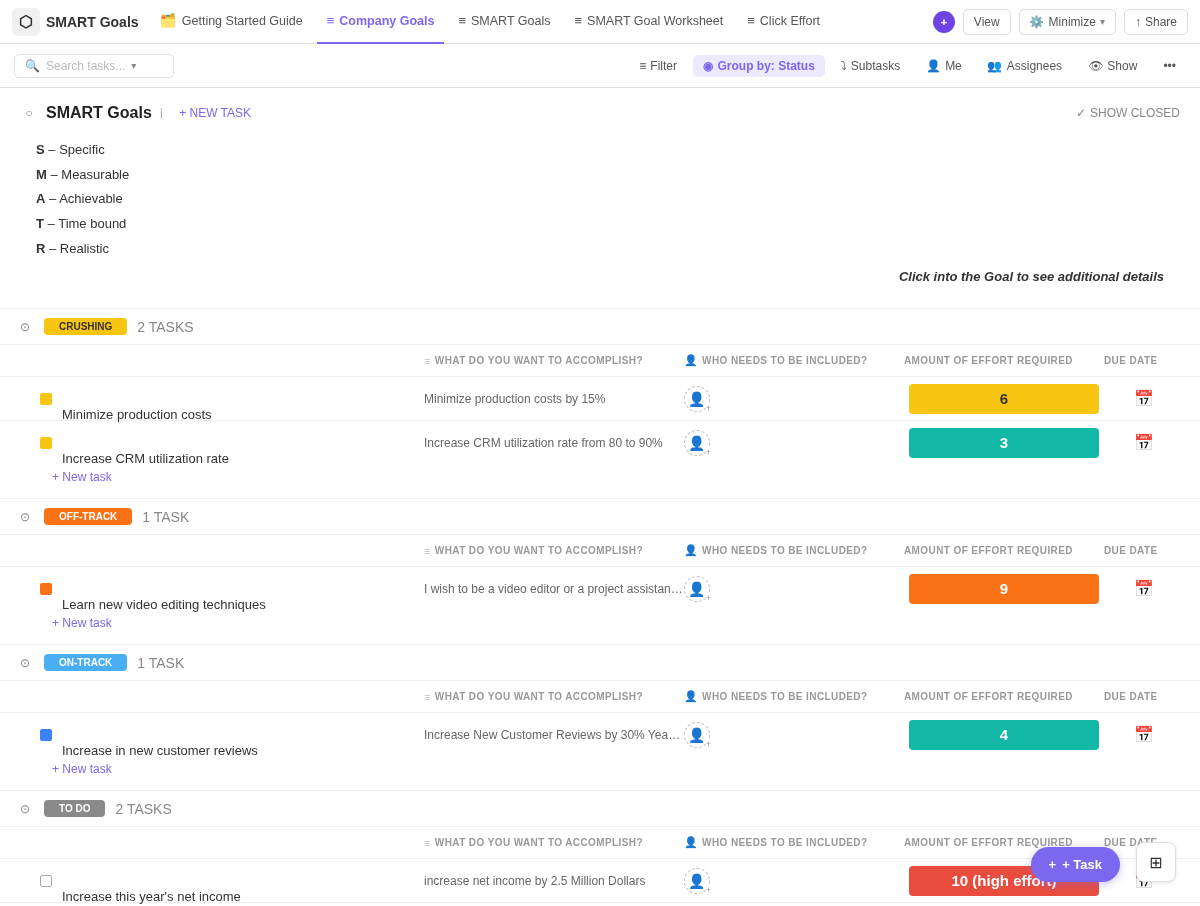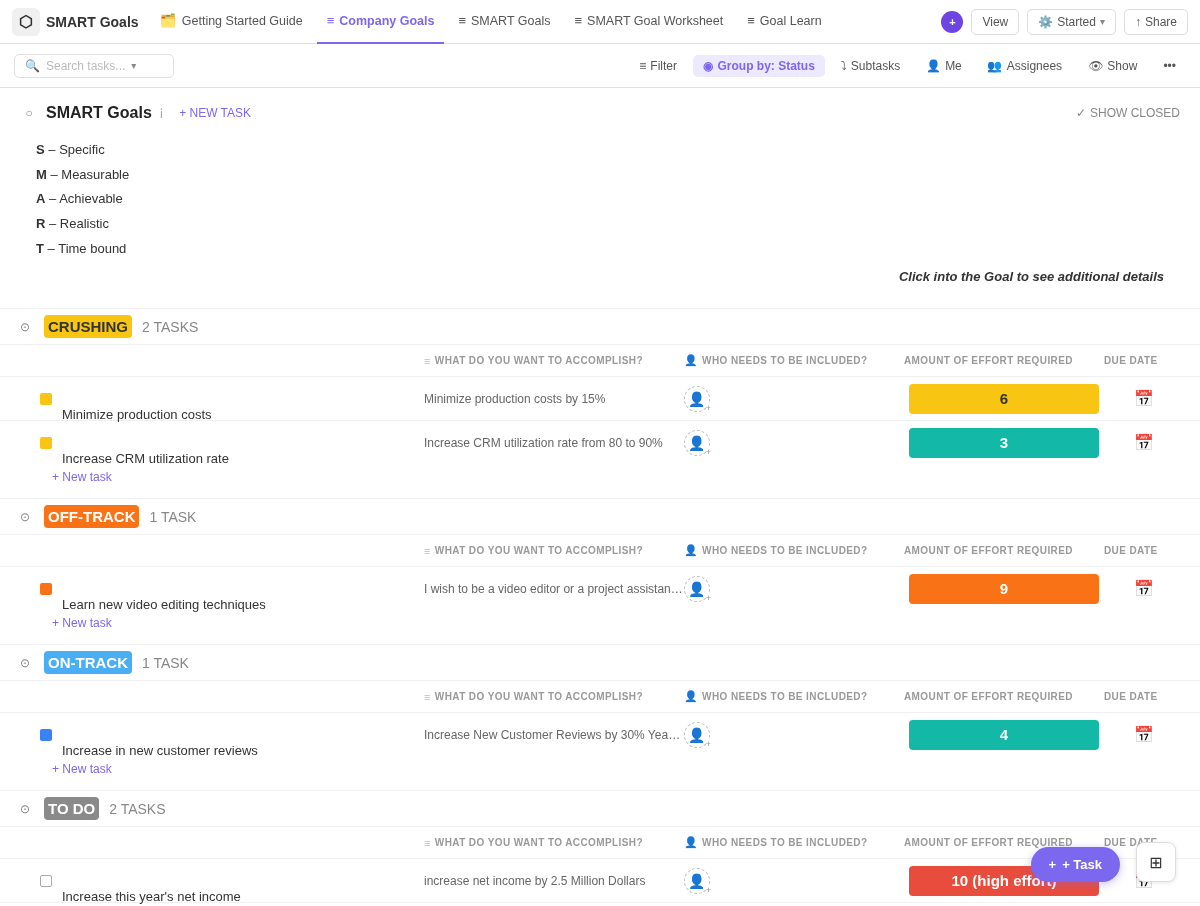--- a/index.html
+++ b/index.html
@@ -43,21 +43,21 @@
 
     
     .smart-desc { padding: 8px 36px 4px; line-height: 1.9; font-size: 13px; color: #333; }
     .smart-desc .letter { font-weight: 700; }
     .smart-click-hint { padding: 4px 36px 24px; font-size: 13px; font-style: italic; font-weight: 700; color: #333; text-align: right; }
 
     
     .status-group { margin-bottom: 8px; }
     .status-group-header { display: flex; align-items: center; height: 36px; padding: 0 16px; gap: 10px; border-top: 1px solid #f0f0f0; }
     .collapse-btn { width: 18px; height: 18px; background: none; border: none; cursor: pointer; display: flex; align-items: center; justify-content: center; color: #888; font-size: 12px; }
-    .status-badge { padding: 3px 4px; border-radius: 4px; font-size: 15px; font-weight: 700; color: #fff; }
+    .status-badge { padding: 3px 15px; border-radius: 4px; font-size: 10px; font-weight: 700; color: #fff; }
     .status-badge.crushing { background: #f9c513; color: #333; }
     .status-badge.off-track { background: #f97316; }
     .status-badge.on-track { background: #4aaef5; }
     .status-badge.todo { background: #8a8a8a; }
     .task-count { font-size: 14px; color: #888; font-weight: 500; }
 
     
     .col-headers { display: flex; align-items: center; height: 32px; padding: 0 16px 0 40px; border-top: 1px solid #f0f0f0; }
     .col-task { flex: 1; min-width: 0; }
     .col-header { font-size: 10px; font-weight: 600; color: #999; text-transform: uppercase; letter-spacing: 0.4px; display: flex; align-items: center; gap: 4px; }
@@ -118,31 +118,31 @@
   <a class="nav-tab">
     <span class="nav-tab-icon">≡</span>
     <span>SMART Goals</span>
   </a>
   <a class="nav-tab">
     <span class="nav-tab-icon">≡</span>
     <span>SMART Goal Worksheet</span>
   </a>
   <a class="nav-tab">
     <span class="nav-tab-icon">≡</span>
-    <span>Goal Learn</span>
+    <span>Click Effort</span>
   </a>
 
   <div class="nav-actions">
     <div class="nav-circle">+</div>
     <button class="nav-btn">
       <span>View</span>
     </button>
     <button class="nav-btn">
       <span>⚙️</span>
-      <span>Started</span>
+      <span>Minimize</span>
       <span class="chevron-down">▾</span>
     </button>
     <button class="nav-btn share">
       <span>↑</span>
       <span>Share</span>
     </button>
   </div>
 </nav>
 
 <div class="toolbar">
@@ -192,22 +192,22 @@
     <div class="show-closed">
       <span>✓</span>
       <span>SHOW CLOSED</span>
     </div>
   </div>
 
   <div class="smart-desc">
     <div><span class="letter">S</span> – Specific</div>
     <div><span class="letter">M</span> – Measurable</div>
     <div><span class="letter">A</span> – Achievable</div>
+    <div><span class="letter">T</span> – Time bound</div>
     <div><span class="letter">R</span> – Realistic</div>
-    <div><span class="letter">T</span> – Time bound</div>
   </div>
   <div class="smart-click-hint">Click into the Goal to see additional details</div>
 
   <div class="status-group">
     <div class="status-group-header">
       <button class="collapse-btn">⊙</button>
       <span class="status-badge crushing">CRUSHING</span>
       <span class="task-count">2 TASKS</span>
     </div>
     <div class="col-headers">

